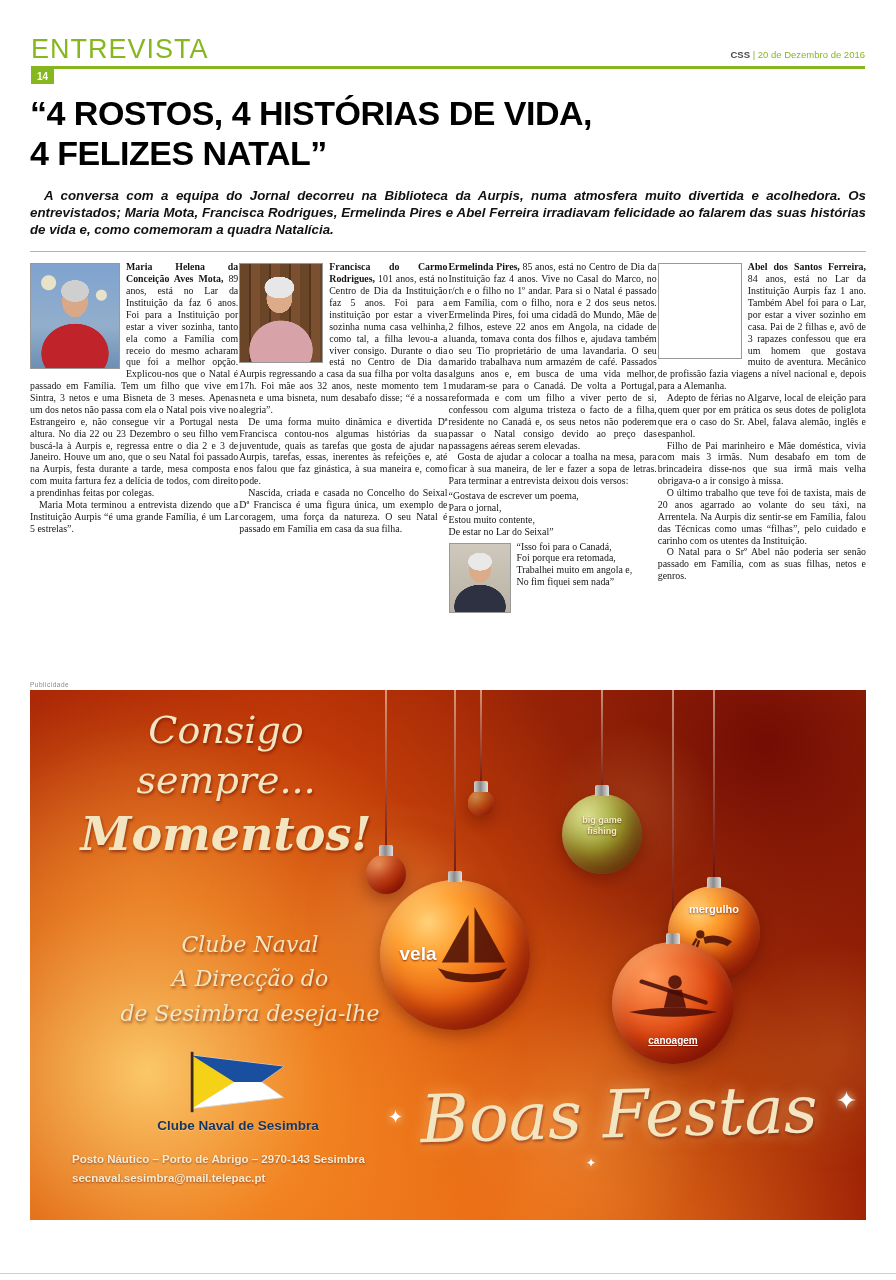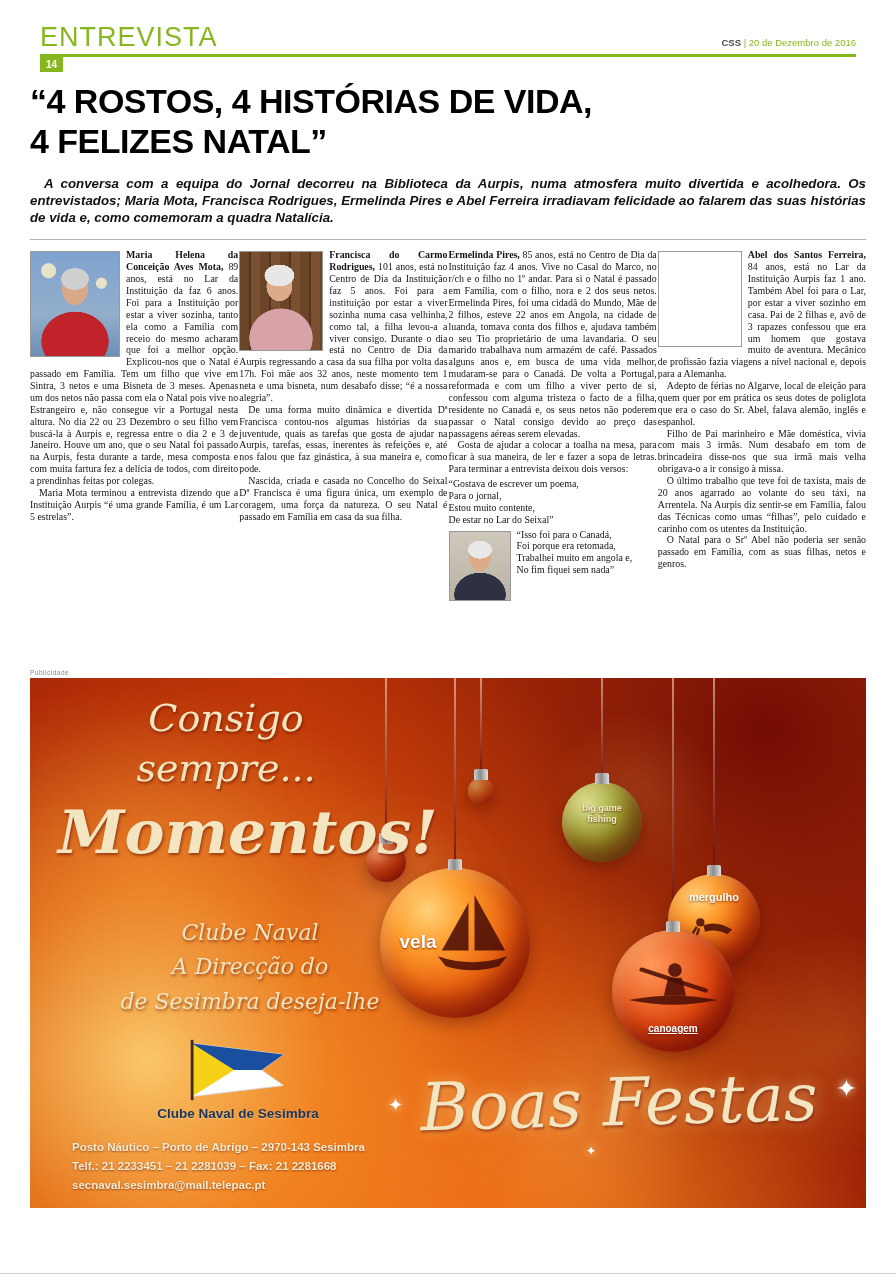--- a/index.html
+++ b/index.html
@@ -1,21 +1,21 @@
 <!DOCTYPE html>
 <html><head>
 <meta charset="utf-8">
 <style>
   * { box-sizing: border-box; }
   html,body { margin:0; padding:0; background:#e8e8e8; }
   .page { width:896px; height:1280px; margin:0 auto; background:#fff; position:relative;
           font-family:"Liberation Serif", serif; color:#141414; overflow:hidden; }
 
   
-  .masthead { padding:0 40px; }
+  .masthead { padding:0 31px;margin-top:12px; }
   .masthead-row { display:flex; justify-content:space-between; align-items:flex-end; padding-top:24px; }
   .section-title { font-family:"Liberation Sans", sans-serif; font-size:27px; font-weight:400;
                    color:#86b71e; letter-spacing:1px; line-height:1; }
   .issue { font-family:"Liberation Sans", sans-serif; font-size:9.5px; color:#86b71e; padding-bottom:3px; }
   .issue .code { color:#4a4a4a; font-weight:bold; }
   .green-rule { height:3px; background:#86b71e; margin-top:3px; }
   .pagenum { width:23px; height:15px; background:#86b71e; color:#fff; display:flex; align-items:center;
              justify-content:center; font:bold 10px "Liberation Sans", sans-serif; }
 
   
@@ -94,21 +94,21 @@
   .lbl-mergulho { width:100%; text-align:center; top:18%; font-size:11px; }
   .lbl-biggame { width:100%; text-align:center; top:26%; font-size:9px; line-height:1.15;
                  color:#f3edc2; white-space:pre-line; }
   .ball svg { position:absolute; }
 
   .script { font-family:"DejaVu Serif", serif; font-style:italic; color:#f3e5c0;
             text-shadow:1px 2px 3px rgba(90,10,0,.55); }
   .ad-headline { position:absolute; left:28px; top:16px; width:336px; text-align:center; line-height:1.3; }
   .ad-headline .l1 { font-size:38px; display:block; }
   .ad-headline .l2 { font-size:34px; display:block; }
-  .ad-headline .l3 { font-size:60px; display:block; font-weight:bold; }
+  .ad-headline .l3 { font-size:46px; display:block; font-weight:bold; }
   .ad-direction { position:absolute; left:88px; top:238px; width:264px; text-align:center;
                   font-size:22px; line-height:1.55; }
   .ad-direction span { display:block; }
 
   .flag-wrap { position:absolute; left:150px; top:360px; width:112px; height:64px; }
   .club-name { position:absolute; left:78px; top:428px; width:260px; text-align:center;
                color:#16355f; font:bold 13.5px "Liberation Sans", sans-serif; text-shadow:0 1px 1px rgba(255,235,190,.4); }
   .contact { position:absolute; left:42px; top:460px; font:bold 11.5px "Liberation Sans", sans-serif;
              color:#f6ecd2; line-height:1.62; text-shadow:0 1px 2px rgba(100,10,0,.55); }
   .boas { position:absolute; left:352px; top:386px; width:474px; text-align:center; font-size:66px;
@@ -264,21 +264,20 @@
         <polygon points="12,6 112,18 88,35 112,52 12,64" fill="#ffffff" stroke="#d8d8d8" stroke-width="1"></polygon>
         <polygon points="12,6 112,18 88,35 12,35" fill="#1a4fa0"></polygon>
         <polygon points="12,6 12,64 58,35" fill="#f5d117"></polygon>
         <line x1="12" y1="2" x2="12" y2="68" stroke="#3a2a15" stroke-width="3"></line>
       </svg>
     </div>
     <div class="club-name">Clube Naval de Sesimbra</div>
 
     <div class="contact">
       <div>Posto Náutico – Porto de Abrigo – 2970-143 Sesimbra</div>
-      <div>Telf.: 21 2233451 – 21 2281039 – Fax: 21 2281668</div>
       <div>secnaval.sesimbra@mail.telepac.pt</div>
     </div>
 
     <div class="boas script">Boas Festas</div>
     <span class="sparkle s1">✦</span>
     <span class="sparkle s2">✦</span>
     <span class="sparkle s3">✦</span>
   </div>
 
   <div class="footer-rule"></div>

